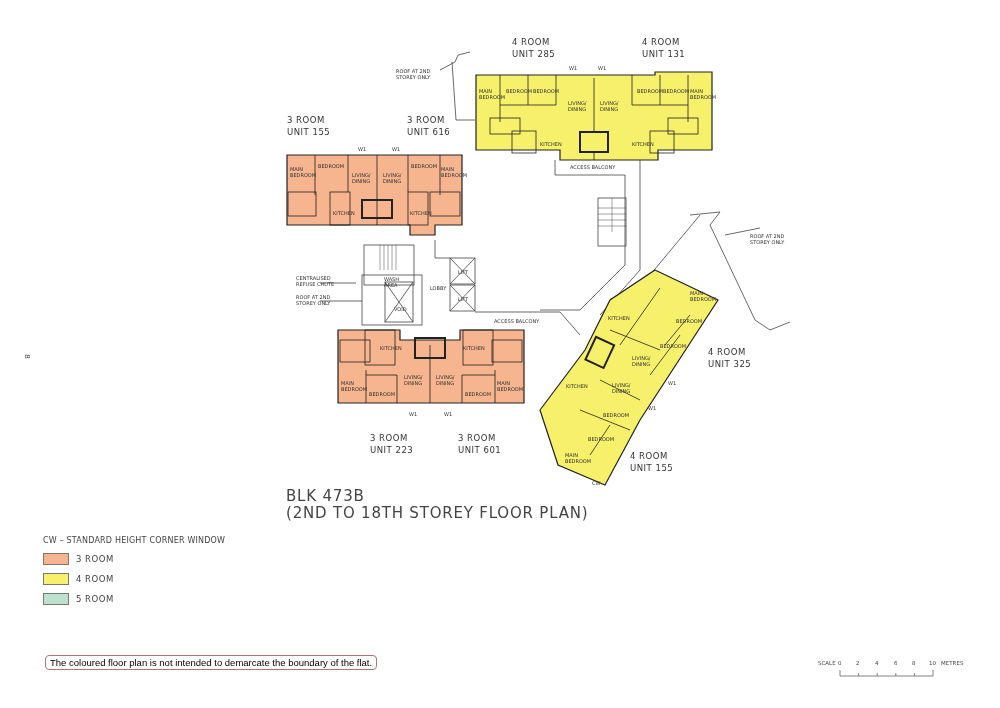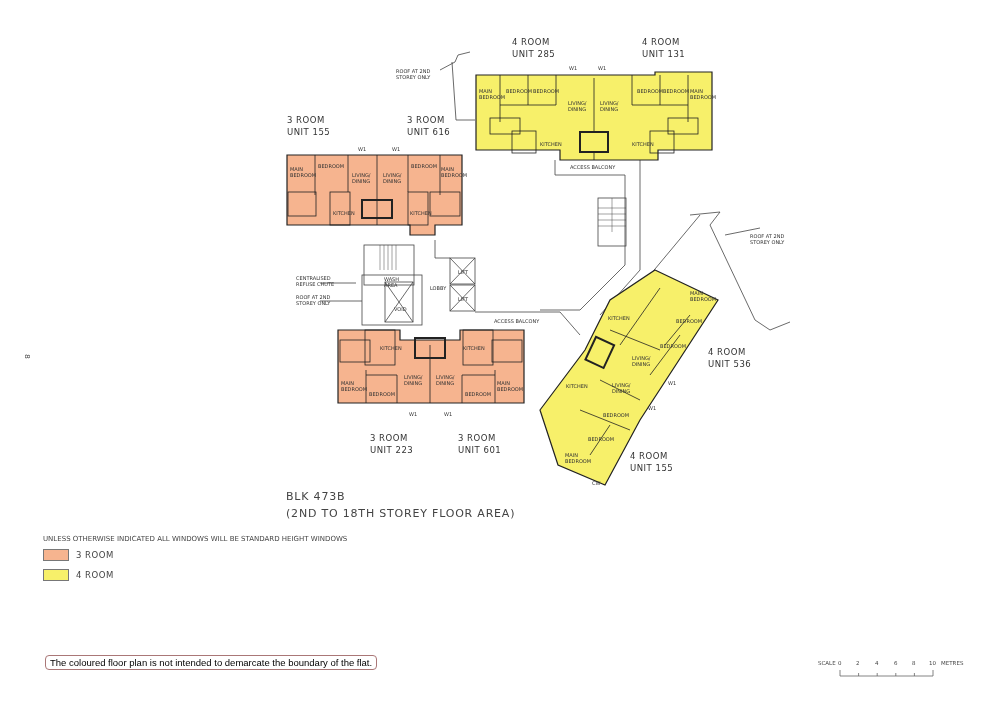--- a/index.html
+++ b/index.html
@@ -1,20 +1,20 @@
 <!DOCTYPE html>
 <html><head>
 <meta charset="utf-8">
 <style>
   html,body{margin:0;padding:0;background:#ffffff;}
   body{width:1000px;height:708px;position:relative;overflow:hidden;font-family:"Liberation Sans",sans-serif;color:#222;}
   .plan{position:absolute;left:0;top:0;width:1000px;height:708px;}
   .lbl{position:absolute;font-family:"DejaVu Sans",sans-serif;font-size:8.5px;letter-spacing:0.5px;color:#333;line-height:12px;text-align:left;white-space:nowrap;}
   .lbl-sm{position:absolute;font-family:"DejaVu Sans",sans-serif;font-size:5px;color:#333;line-height:6px;white-space:nowrap;}
-  .title{position:absolute;left:286px;top:488px;font-family:"DejaVu Sans",sans-serif;font-size:11px;letter-spacing:0.8px;color:#444;line-height:17px;}
+  .title{position:absolute;left:286px;top:488px;font-family:"DejaVu Sans",sans-serif;font-size:15px;letter-spacing:0.8px;color:#444;line-height:17px;}
   .legend{position:absolute;left:43px;top:533px;font-family:"DejaVu Sans",sans-serif;color:#444;}
   .legend .hd{font-size:9.5px;letter-spacing:0.4px;line-height:13px;}
   .legend .ln{font-size:8px;letter-spacing:0.2px;line-height:16px;}
   .legend .ln2{font-size:7px;line-height:12px;}
   .sw{display:flex;align-items:center;height:20px;font-size:8.5px;letter-spacing:0.5px;}
   .sw .box{width:24px;height:10px;border:1px solid #777;margin-right:7px;}
   .note{position:absolute;left:45px;top:655px;border:1px solid #a77;border-radius:4px;padding:1px 4px;font-size:9.5px;color:#000;font-family:"Liberation Sans",sans-serif;}
   .scale{position:absolute;left:818px;top:660px;font-family:"DejaVu Sans",sans-serif;font-size:5.5px;color:#444;}
   .pagenum{position:absolute;left:25px;top:352px;font-size:8px;color:#444;transform:rotate(90deg);}
 </style>
@@ -160,21 +160,21 @@
 <div class="lbl" style="left:370px;top:432px;">
     <div>3 ROOM</div>
     <div>UNIT 223</div>
   </div>
 <div class="lbl" style="left:458px;top:432px;">
     <div>3 ROOM</div>
     <div>UNIT 601</div>
   </div>
 <div class="lbl" style="left:708px;top:346px;">
     <div>4 ROOM</div>
-    <div>UNIT 536</div>
+    <div>UNIT 325</div>
   </div>
 <div class="lbl" style="left:630px;top:450px;">
     <div>4 ROOM</div>
     <div>UNIT 155</div>
   </div>
 
 <div class="lbl-sm" style="left:479px;top:88px;width:20px;white-space:normal;">MAIN BEDROOM</div>
 <div class="lbl-sm" style="left:506px;top:88px;">BEDROOM</div>
 <div class="lbl-sm" style="left:533px;top:88px;">BEDROOM</div>
 <div class="lbl-sm" style="left:568px;top:100px;width:22px;white-space:normal;">LIVING/ DINING</div>
@@ -232,32 +232,36 @@
 <div class="lbl-sm" style="left:570px;top:164px;">ACCESS BALCONY</div>
 <div class="lbl-sm" style="left:458px;top:269px;">LIFT</div>
 <div class="lbl-sm" style="left:458px;top:296px;">LIFT</div>
 <div class="lbl-sm" style="left:394px;top:306px;">VOID</div>
 <div class="lbl-sm" style="left:384px;top:276px;width:16px;white-space:normal;">WASH AREA</div>
 
 <div class="pagenum">8</div>
 
 <div class="title">
   <div>BLK 473B</div>
-  <div>(2ND TO 18TH STOREY FLOOR AREA)</div>
+  <div>(2ND TO 18TH STOREY FLOOR PLAN)</div>
 </div>
 
 <div class="legend">
-  <div class="ln2">UNLESS OTHERWISE INDICATED ALL WINDOWS WILL BE STANDARD HEIGHT WINDOWS</div>
+  <div class="ln">CW – STANDARD HEIGHT CORNER WINDOW</div>
   <div class="sw">
     <span class="box" style="background:#f6b48f"></span>
     <span>3 ROOM</span>
   </div>
   <div class="sw">
     <span class="box" style="background:#f7f06a"></span>
     <span>4 ROOM</span>
+  </div>
+  <div class="sw">
+    <span class="box" style="background:#bfe0cf"></span>
+    <span>5 ROOM</span>
   </div>
 </div>
 
 <div class="note">The coloured floor plan is not intended to demarcate the boundary of the flat.</div>
 
 <div class="scale">
   <svg width="170" height="22" style="position:absolute;left:0;top:0;">
     <polyline points="22,10 22,16 115,16 115,10" fill="none" stroke="#666" stroke-width="0.8"></polyline>
     <line x1="40.6" y1="13" x2="40.6" y2="16" stroke="#666" stroke-width="0.8"></line>
     <line x1="59.2" y1="13" x2="59.2" y2="16" stroke="#666" stroke-width="0.8"></line>

